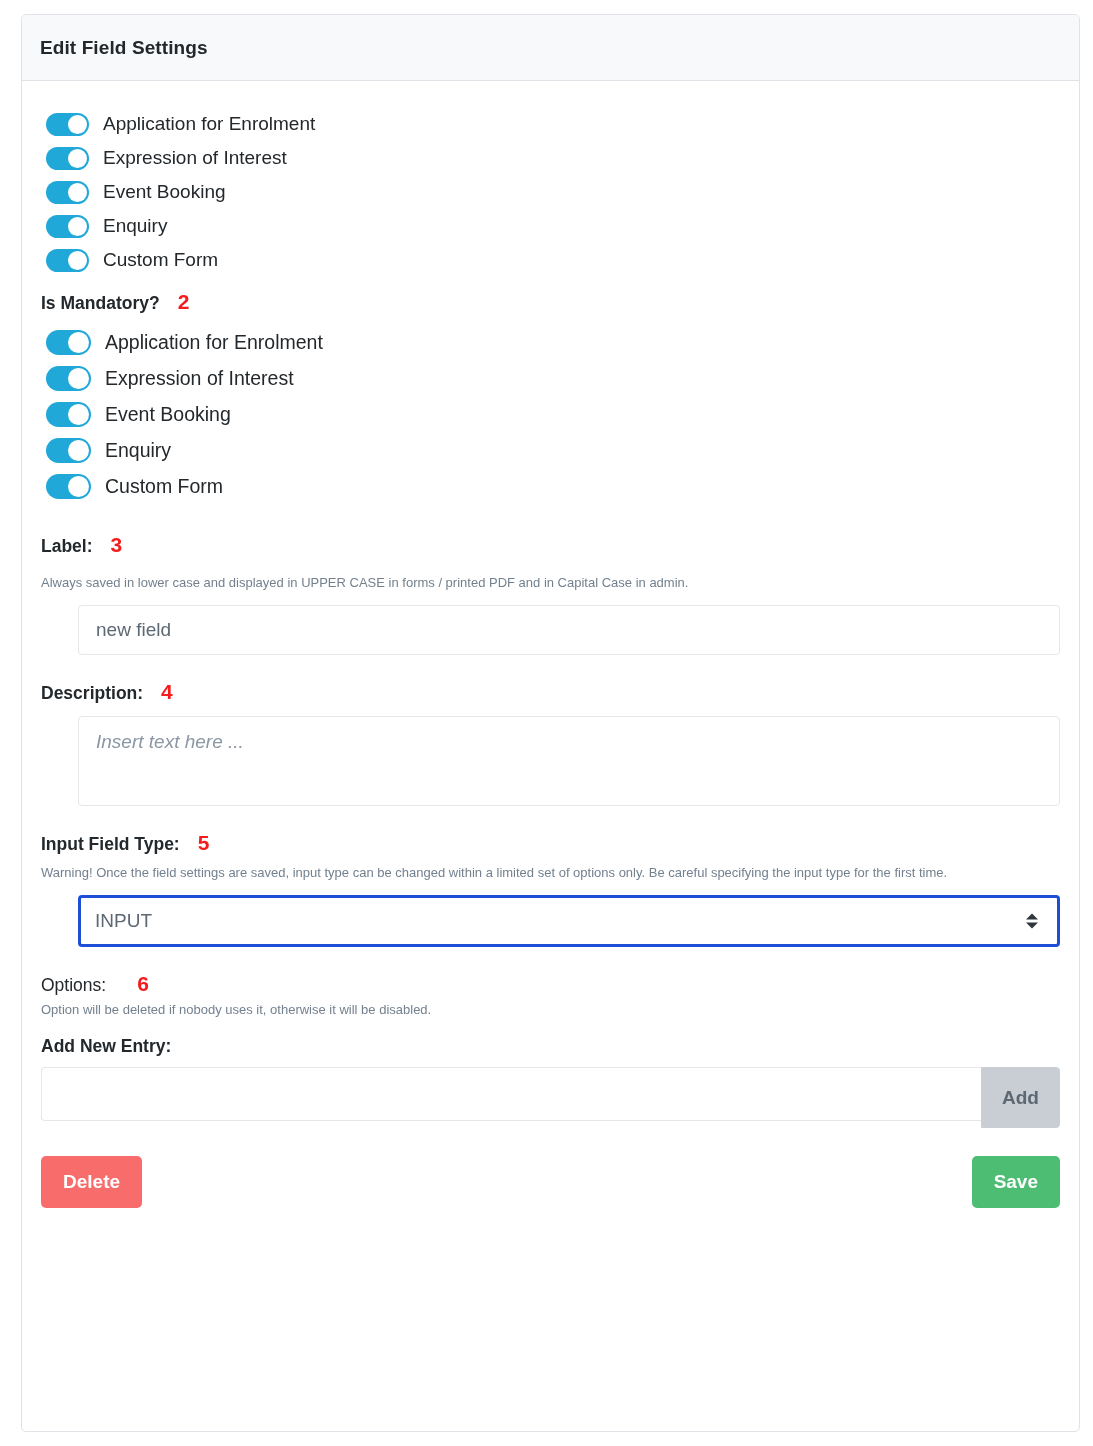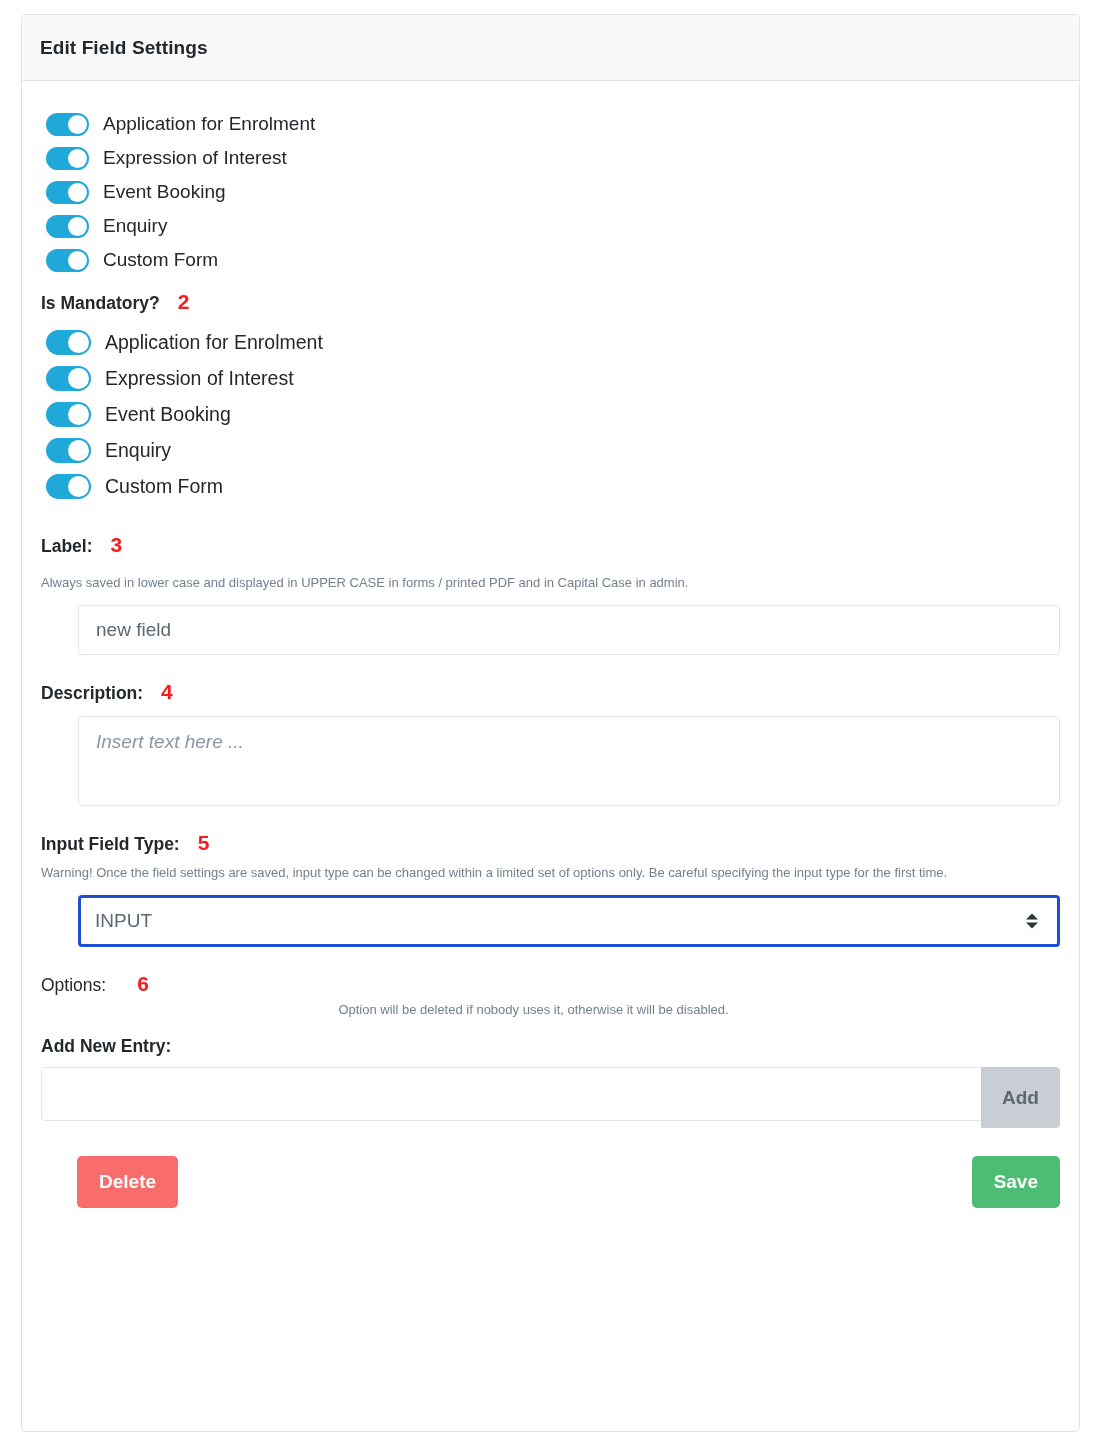--- a/index.html
+++ b/index.html
@@ -224,21 +224,20 @@
     color: #ffffff;
     font-size: 19px;
     font-weight: bold;
     font-family: "Liberation Sans", "DejaVu Sans", sans-serif;
     cursor: pointer;
     padding: 0 22px;
     height: 52px;
     display: flex;
     align-items: center;
     justify-content: center;
-    margin-left: 36px;
   }
   .btn-delete { background: #f86c6b; }
   .btn-save { background: #4dbd74; min-width: 88px; }
 </style>
 </head>
 <body>
 
 <div class="card">
 
   <div class="card-header">
@@ -350,21 +349,21 @@
           <span class="tri-up"></span>
           <span class="tri-down"></span>
         </span>
       </div>
     </div>
 
     <div class="section-label light" style="margin-bottom:4px;gap:13px;">
       <span>Options:</span>
       <span class="anno">6</span>
     </div>
-    <div class="helper" style="margin-bottom:16px;text-align:center;">Option will be deleted if nobody uses it, otherwise it will be disabled.</div>
+    <div class="helper" style="margin-bottom:16px;">Option will be deleted if nobody uses it, otherwise it will be disabled.</div>
 
     <div class="section-label" style="font-size:17.5px;margin-bottom:10px;">
       <span>Add New Entry:</span>
     </div>
 
     <div class="input-group">
       <input class="text-input" type="text" value="" style="">
       <button class="add-btn">Add</button>
     </div>
 

